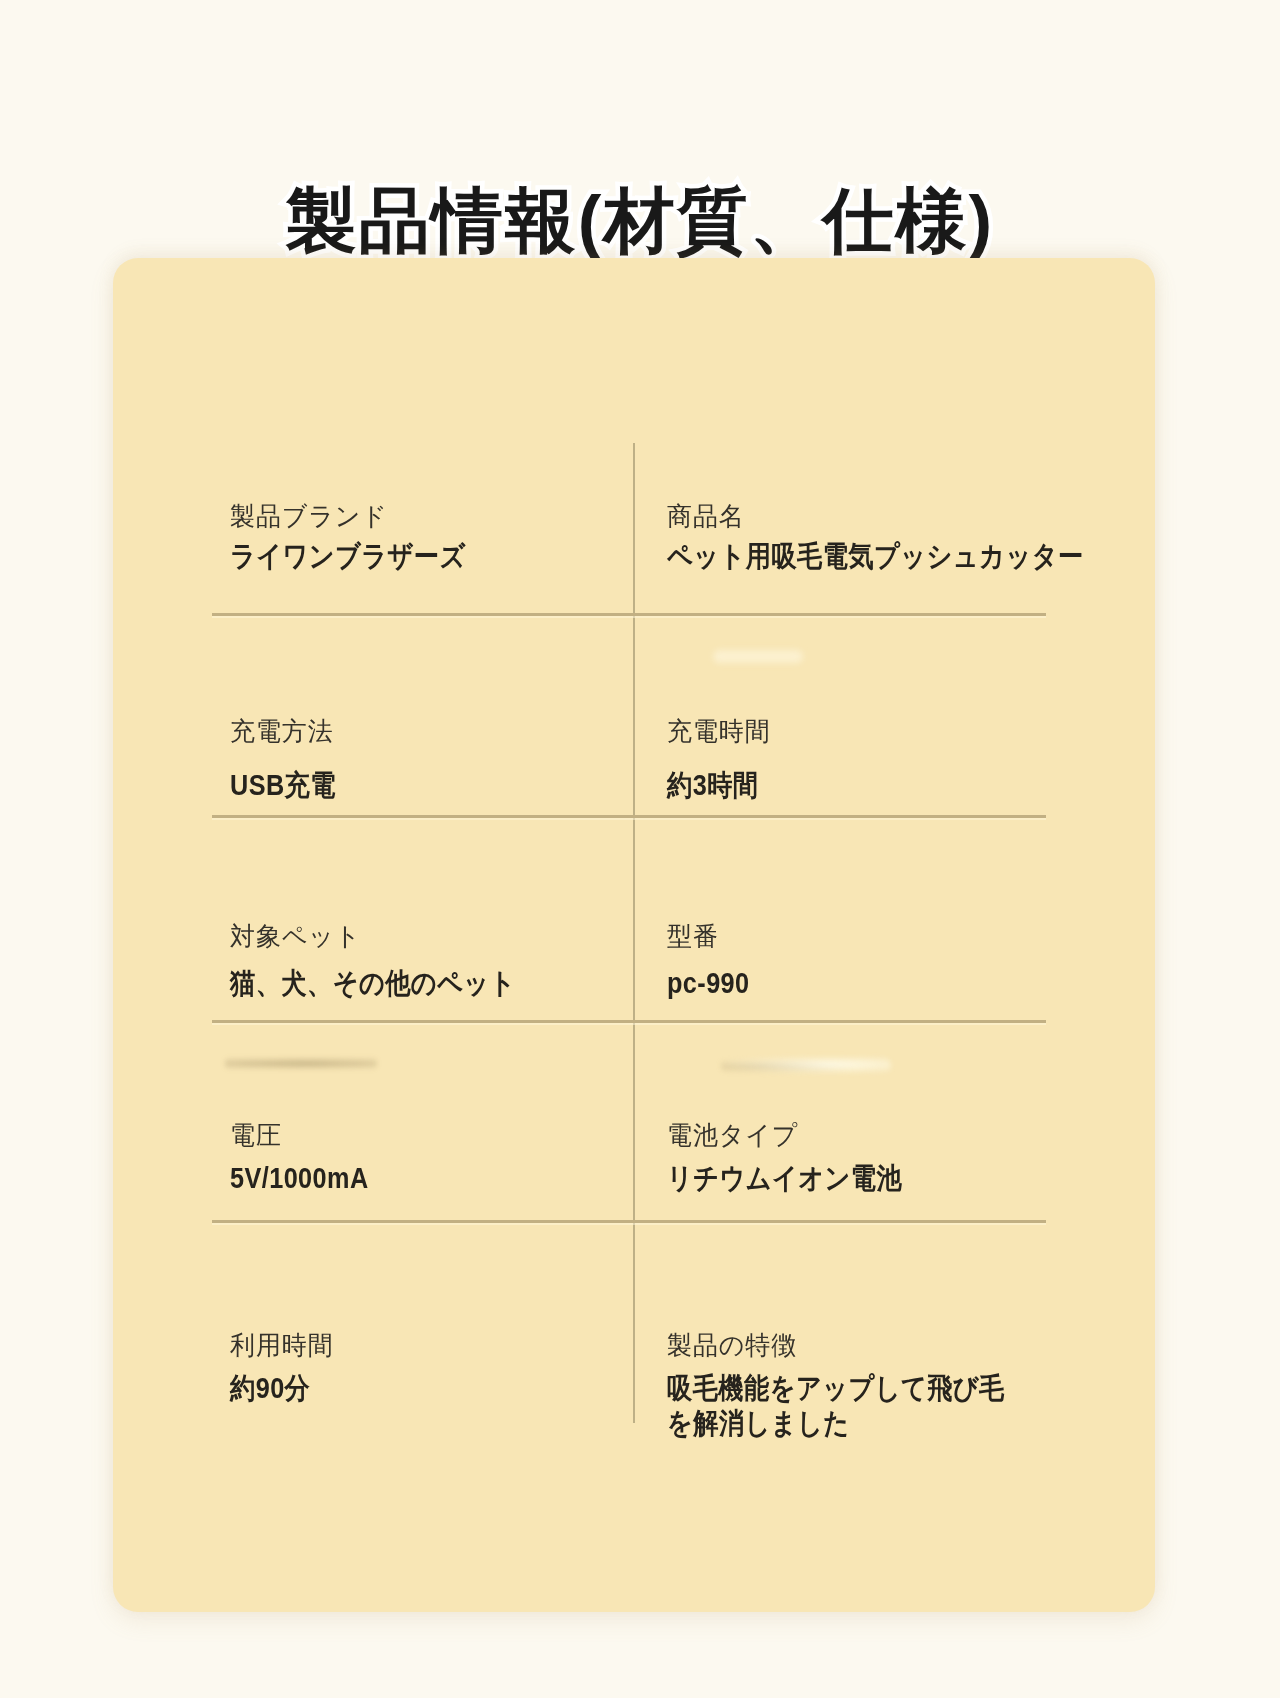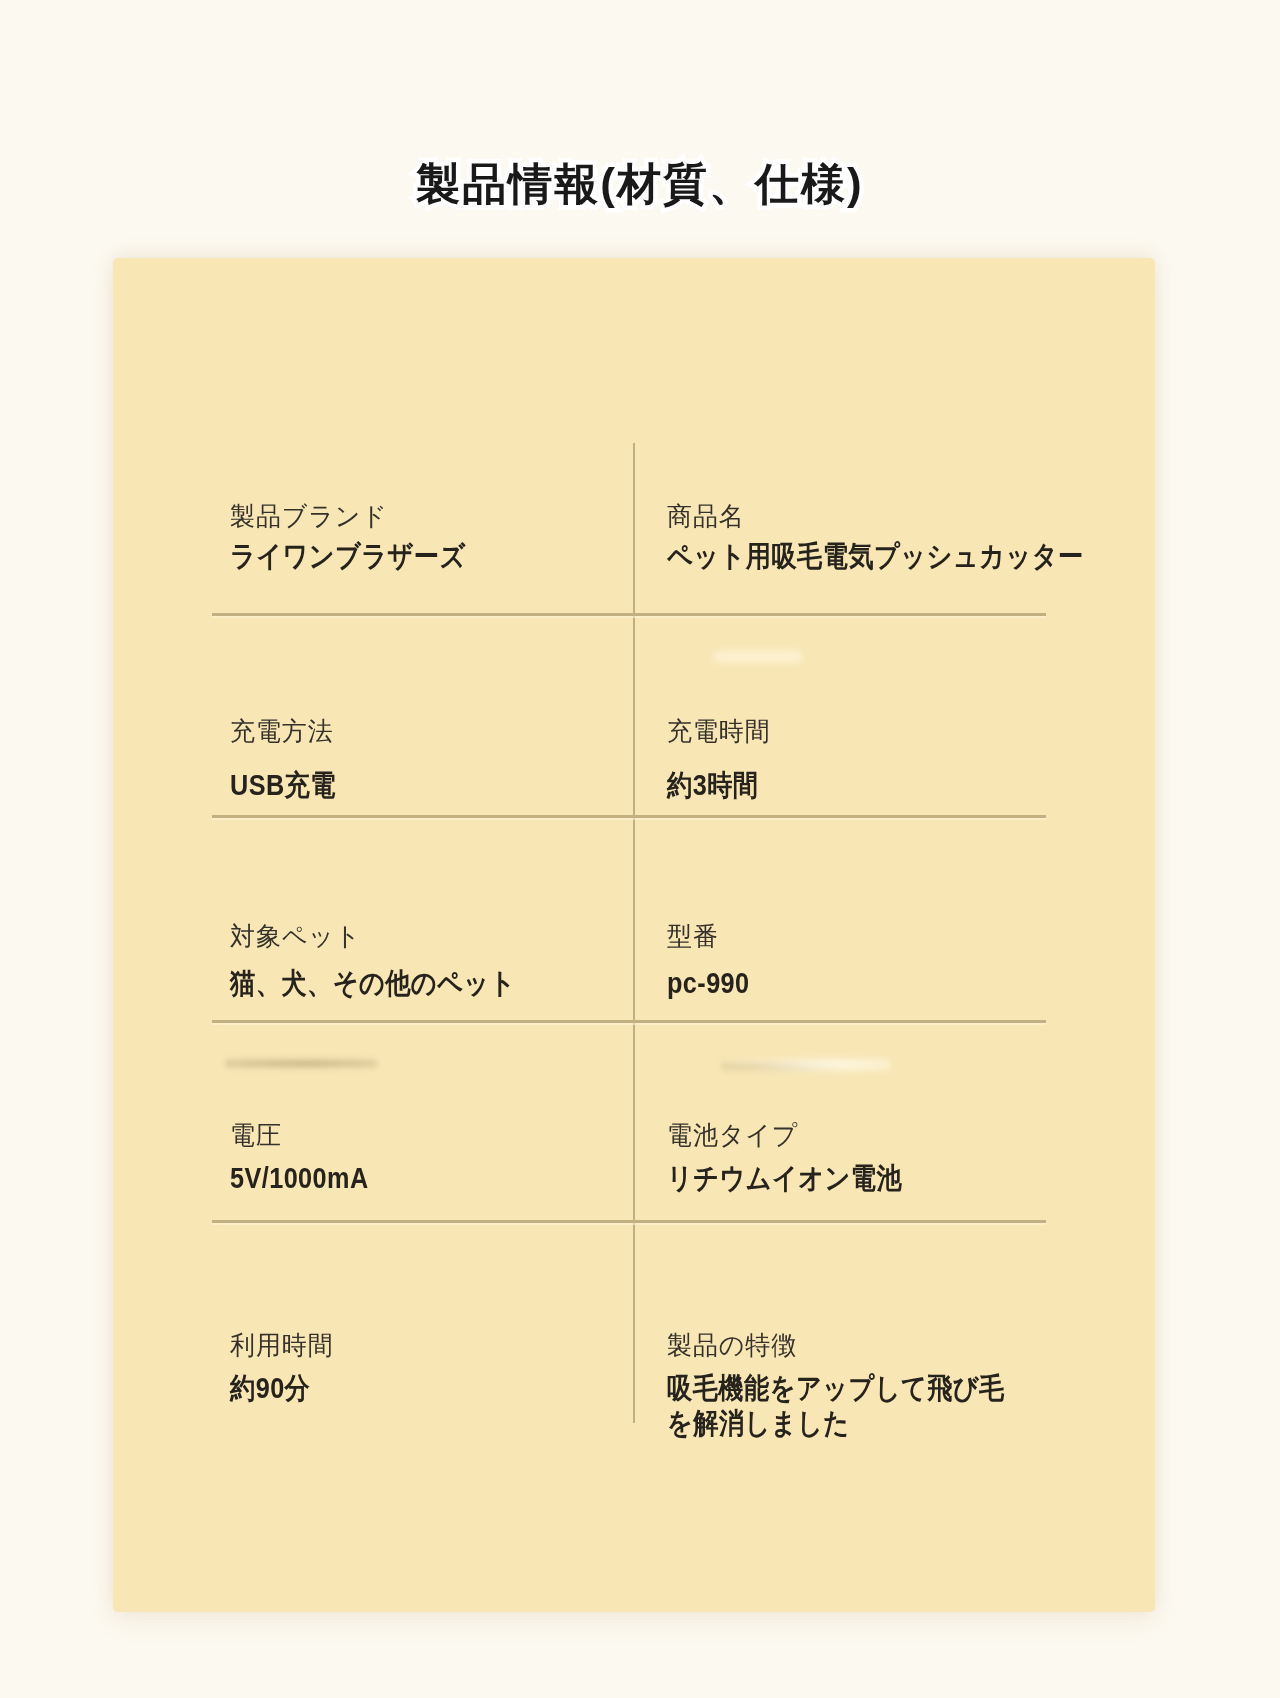--- a/index.html
+++ b/index.html
@@ -22,39 +22,39 @@
     height:1698px;
     background:var(--page_bg);
     overflow:hidden;
   }
   .page-title{
     position:absolute;
     top:126px;
     left:0;
     width:100%;
     text-align:center;
-    font-size:44px;
+    font-size:71px;
     font-weight:900;
     letter-spacing:2px;
     color:var(--title_color);
     -webkit-text-stroke:9px #ffffff;
     paint-order:stroke fill;
     text-shadow:
       0 0 6px #fff, 0 0 6px #fff,
       2px 2px 2px #fff, -2px -2px 2px #fff,
       2px -2px 2px #fff, -2px 2px 2px #fff;
   }
   .card{
     position:absolute;
     left:113px;
     top:258px;
     width:1042px;
     height:1354px;
     background:var(--card_bg);
-    border-radius:5px;
+    border-radius:25px;
     box-shadow:0 -6px 16px rgba(175,150,100,.10), 0 8px 24px rgba(175,150,100,.14);
   }
   .vline{
     position:absolute;
     left:520px;
     top:185px;
     width:2px;
     height:980px;
     background:var(--vline);
     opacity:.85;

